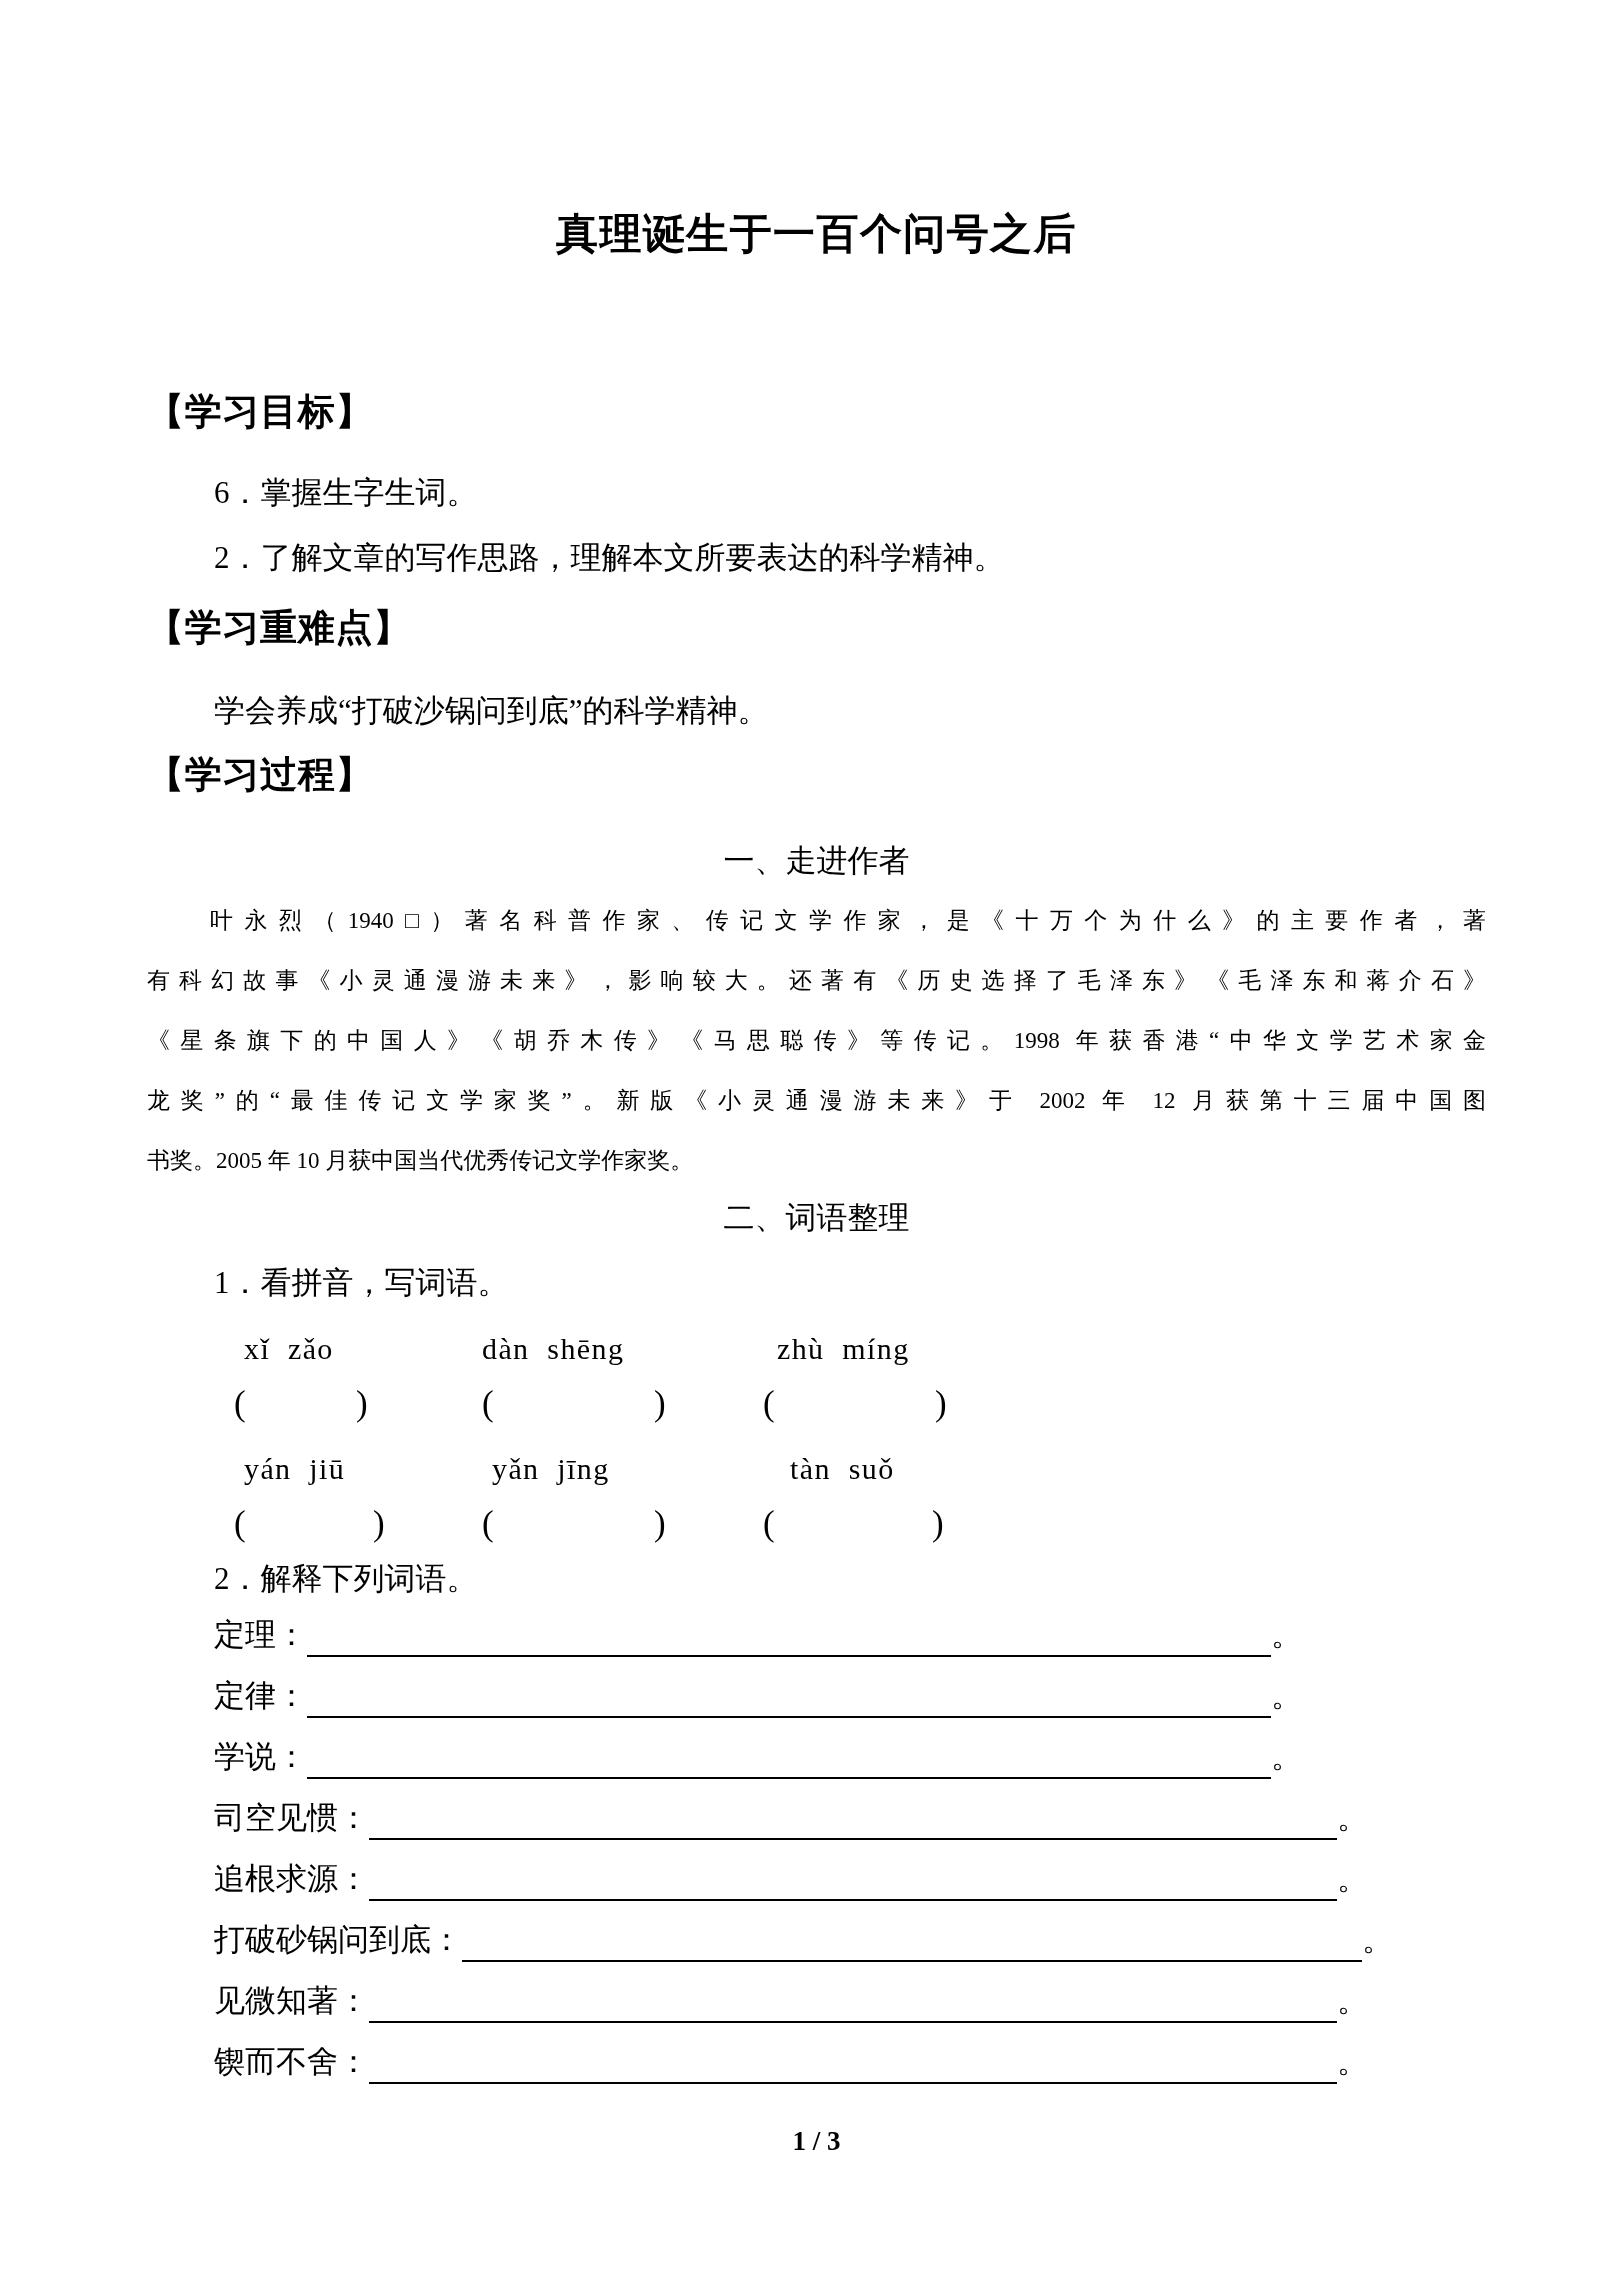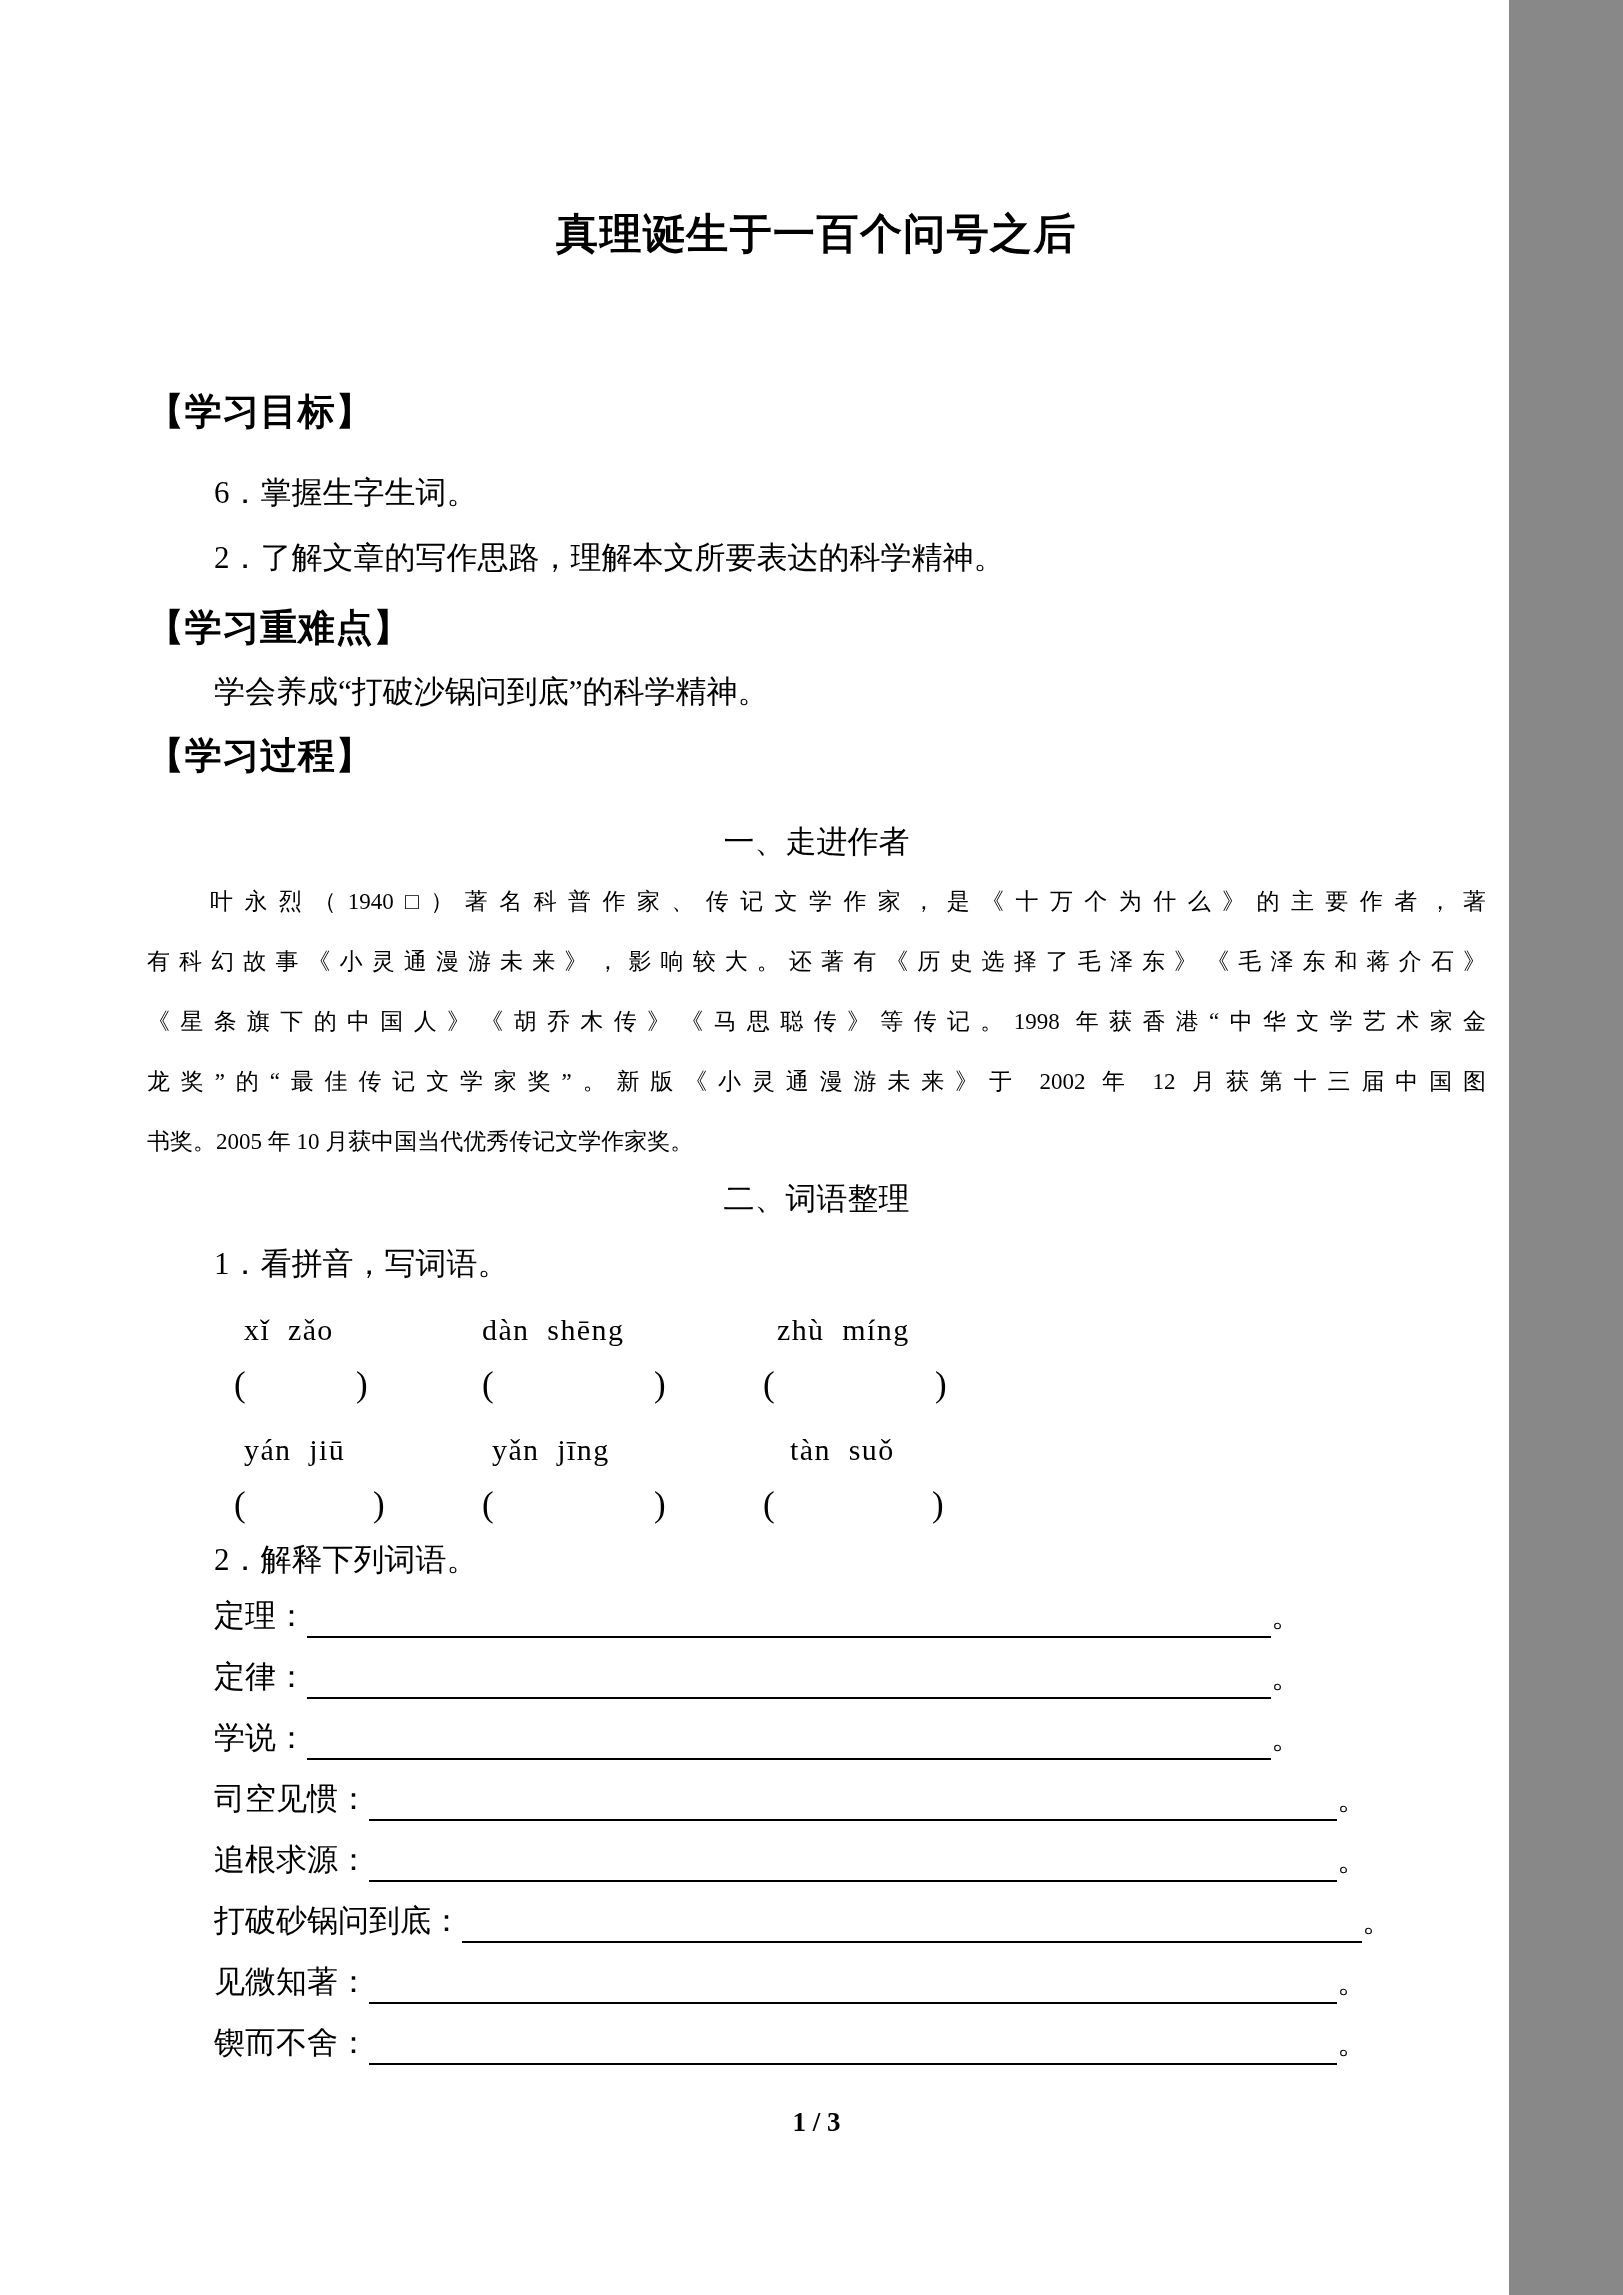--- a/index.html
+++ b/index.html
@@ -1,18 +1,18 @@
 <!DOCTYPE html>
 <html style="font-size:11px"><head>
 <meta charset="utf-8">
 <style>
   html,body { margin:0; padding:0; background:#888; }
   .page {
     position:relative;
-    width:1509px; height:2295px;
+    width:1623px; height:2295px;
     background:#ffffff;
     color:#000;
     font-family:"Liberation Serif", serif;
     overflow:hidden;
   }
   .content { position:absolute; left:147px; top:0; width:1339px; }
 
   .doc-title {
     margin-top:213px;
     font-size:42px; line-height:42px;
@@ -27,21 +27,21 @@
   }
   #h-goals     { margin-top:136px; }
   #h-keypoints { margin-top:32px; }
   #h-process   { margin-top:26px; }
 
   .body-line { font-size:31px; line-height:34px; }
   .indented  { padding-left:67px; }
 
   #item-1 { margin-top:44px; }
   #item-2 { margin-top:31px; }
-  #keypoint-body { margin-top:27px; }
+  #keypoint-body { margin-top:46px; }
 
   .sub-heading { font-size:31px; line-height:34px;text-align:center; }
   #h-author { margin-top:49px; }
   #h-words  { margin-top:9.5px; }
 
   .para { margin-top:13px; }
   .para-line {
     font-size:23px; line-height:60px;
     text-align:justify; text-align-last:justify;
   }

